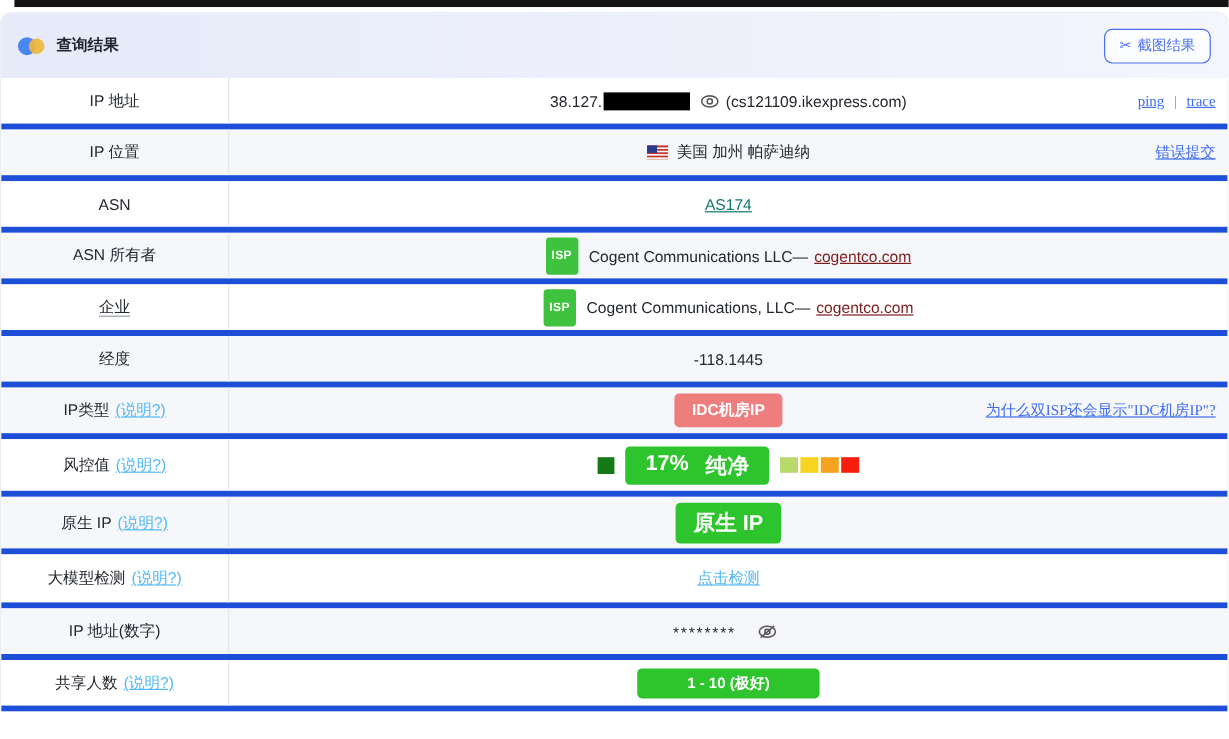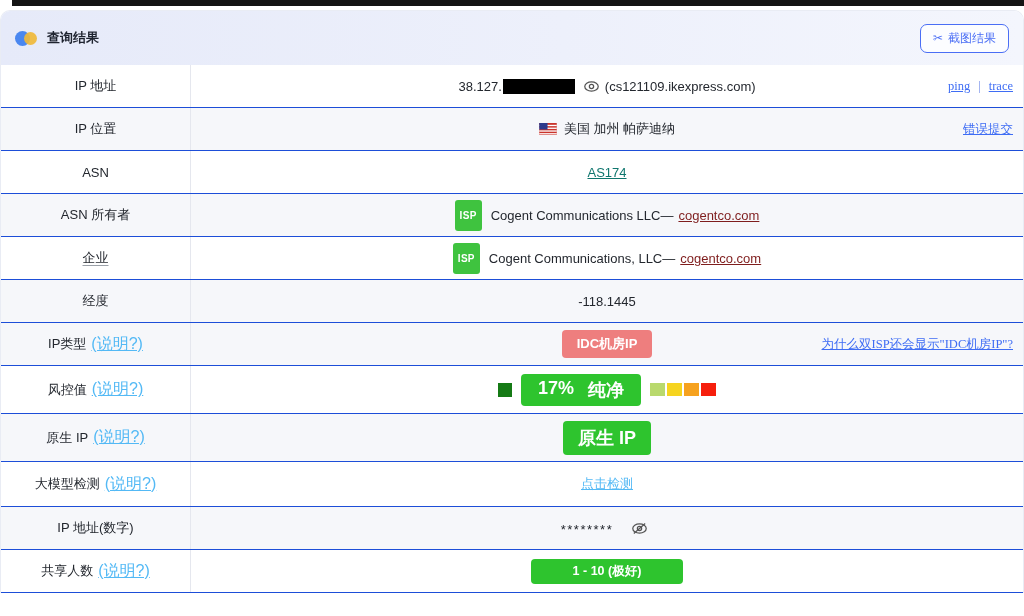--- a/index.html
+++ b/index.html
@@ -10,33 +10,33 @@
   .card { border-radius:10px 10px 0 0; overflow:hidden; border:1px solid #e9ecf4; border-bottom:none; }
   .card-header { height:54px; display:flex; align-items:center; padding:0 14px;
     background:linear-gradient(90deg,#e6eaf9 0%,#edf0fb 55%,#f4f6fd 100%); }
   .logo { position:relative; width:24px; height:15px; margin-right:8px; }
   .logo .c1 { position:absolute; left:0; top:0; width:15px; height:15px; border-radius:50%; background:#4a87f0; }
   .logo .c2 { position:absolute; left:9px; top:1px; width:13px; height:13px; border-radius:50%; background:#f0b93a; opacity:.92; }
   .card-title { font-size:13px; font-weight:bold; color:#1f2430; }
   .screenshot-btn { margin-left:auto; display:flex; align-items:center; gap:5px;
     border:1px solid #4a6ef5; color:#4a6ef5; background:#fcfdff; border-radius:7px;
     padding:5px 12px; font-size:12px; cursor:pointer; }
-  .row { display:flex; border-bottom:1px solid #1d4ed8; background:#fff; }
+  .row { display:flex; border-bottom:5px solid #1d4ed8; background:#fff; }
   .row.alt { background:#f6f7fa; }
   .h43 { height:43px; } .h48 { height:48px; } .h45 { height:45px; }
   .label-cell { flex:0 0 190px; border-right:1px solid #e5e7ee; display:flex;
     align-items:center; justify-content:center; gap:5px; font-size:13px; color:#23272e; }
   .label-u { text-decoration:underline; text-underline-offset:3px; text-decoration-color:#9aa0a8; }
   .content-cell { flex:1; position:relative; display:flex; align-items:center;
     justify-content:center; font-size:13px; color:#23272e; }
   .right-area { position:absolute; right:10px; font-size:12.5px; display:flex; gap:8px; align-items:flex-end;font-family:Liberation Serif, serif; }
   .blue-link { color:#3f6df4; text-decoration:underline; cursor:pointer; }
   .sep { color:#6b87e8; font-size:12px; }
   .lightblue-link { color:#53b9f5; text-decoration:underline; cursor:pointer; }
-  .hint { font-size:16px; color:#53b9f5; text-decoration:underline; cursor:pointer; }
+  .hint { font-size:13px; color:#53b9f5; text-decoration:underline; cursor:pointer; }
   .purple-link { color:#7f1d1d; text-decoration:underline; cursor:pointer; margin-left:5px; }
   .asn-link { color:#0f766e; text-decoration:underline; cursor:pointer; }
   .redacted { display:inline-block; width:72px; height:15px; background:#000; margin:0 3px 0 1px; }
   .eye { width:17px; height:17px; color:#555; margin:0 5px; flex:0 0 auto; }
   .isp-badge { background:#3fc33f; color:#fff; font-size:10px; font-weight:bold;
     padding:10px 5px; border-radius:3px; margin-right:9px; letter-spacing:.3px; }
   .idc-badge { background:#ee7e7e; color:#fff; font-weight:bold; padding:5px 15px;
     border-radius:4px; font-size:13px; cursor:pointer; }
   .green-badge { background:#2ec42e; color:#fff; font-weight:bold; border-radius:4px;
     font-size:18px; cursor:pointer; }

